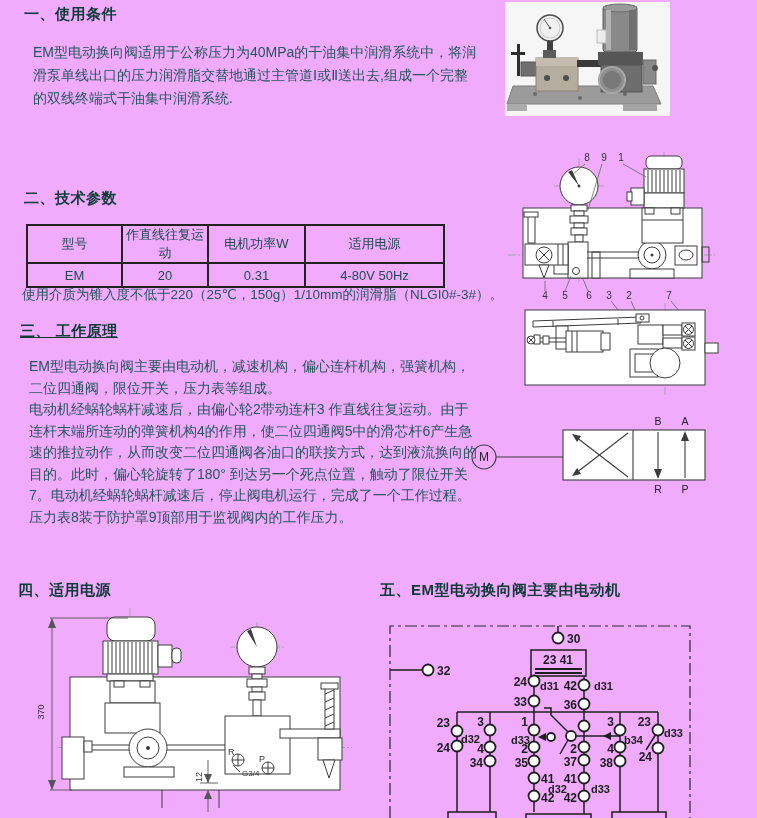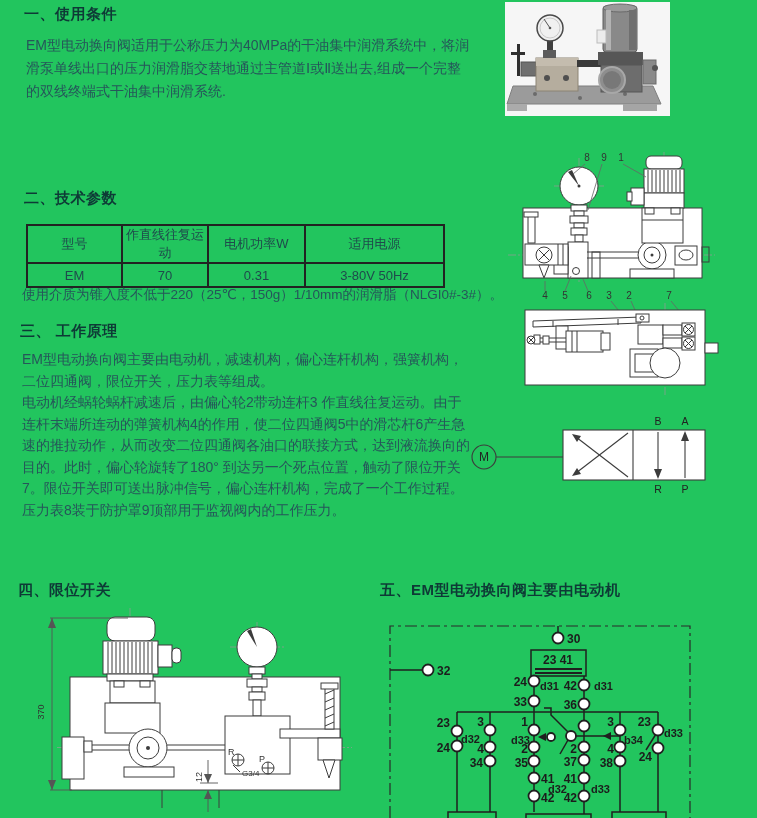--- a/index.html
+++ b/index.html
@@ -1,19 +1,19 @@
 <!DOCTYPE html>
 <html><head>
 <meta charset="utf-8">
 <style>
   html,body{margin:0;padding:0;background:#fff;}
-  .page{position:relative;width:757px;height:818px;background:#22c55e;overflow:hidden;
+  .page{position:relative;width:757px;height:818px;background:#f0abfc;overflow:hidden;
         font-family:"Liberation Sans","DejaVu Sans",sans-serif;}
   .hd{position:absolute;font-size:15px;font-weight:bold;color:#0e3a36;letter-spacing:0.5px;margin:0;}
-  .body-txt{position:absolute;color:#26565a;font-size:14px;margin:8px;}
+  .body-txt{position:absolute;color:#26565a;font-size:14px;margin:15px;}
   .body-txt p{margin:0 0 0 0;}
   .blk1 p{line-height:23px;}
   .blk3 p{line-height:21.5px;}
   .note{position:absolute;color:#26565a;font-size:13.5px;margin:0;}
   table.spec{position:absolute;border-collapse:collapse;color:#1f4a4c;font-size:13px;}
   table.spec th,table.spec td{border:2px solid #222;font-weight:normal;text-align:center;padding:0;}
   table.spec th{height:26px;}
   table.spec td{height:22px;}
   svg{position:absolute;}
   svg text{font-family:"Liberation Sans","DejaVu Sans",sans-serif;}
@@ -79,32 +79,32 @@
       </colgroup>
     <tbody>
         <tr>
       <th>型号</th>
       <th>作直线往复运动</th>
       <th>电机功率W</th>
       <th>适用电源</th>
     </tr>
     <tr>
       <td>EM</td>
-      <td>70</td>
+      <td>20</td>
       <td>0.31</td>
-      <td>3-80V 50Hz</td>
+      <td>4-80V 50Hz</td>
     </tr>
   </tbody>
     </table>
   <p class="note" style="left:22px;top:286px;">使用介质为锥入度不低于220（25℃，150g）1/10mm的润滑脂（NLGI0#-3#）。</p>
 
-  <h2 class="hd" style="left:20px;top:322px;">三、 工作原理</h2>
+  <h2 class="hd" style="left:20px;top:322px;text-decoration:underline;">三、 工作原理</h2>
   <div class="body-txt blk3" style="left:14px;top:341px;width:452px;">
     <p>EM型电动换向阀主要由电动机，减速机构，偏心连杆机构，强簧机构，二位四通阀，限位开关，压力表等组成。</p>
-    <p>电动机经蜗轮蜗杆减速后，由偏心轮2带动连杆3 作直线往复运动。由于连杆末端所连动的弹簧机构4的作用，使二位四通阀5中的滑芯杆6产生急速的推拉动作，从而改变二位四通阀各油口的联接方式，达到液流换向的目的。此时，偏心轮旋转了180° 到达另一个死点位置，触动了限位开关7。限位开关即可送出脉冲信号，偏心连杆机构，完成了一个工作过程。压力表8装于防护罩9顶部用于监视阀内的工作压力。</p>
+    <p>电动机经蜗轮蜗杆减速后，由偏心轮2带动连杆3 作直线往复运动。由于连杆末端所连动的弹簧机构4的作用，使二位四通阀5中的滑芯杆6产生急速的推拉动作，从而改变二位四通阀各油口的联接方式，达到液流换向的目的。此时，偏心轮旋转了180° 到达另一个死点位置，触动了限位开关7。电动机经蜗轮蜗杆减速后，停止阀电机运行，完成了一个工作过程。压力表8装于防护罩9顶部用于监视阀内的工作压力。</p>
   </div>
 
   <svg style="left:468px;top:148px;" width="252" height="364" viewBox="0 0 252 364">
     <g stroke="#999" stroke-width="0.7" stroke-dasharray="8 2 2 2" fill="none">
       <line x1="111" y1="10" x2="111" y2="135"></line>
       <line x1="86" y1="38" x2="136" y2="38"></line>
       <line x1="196" y1="4" x2="196" y2="122"></line>
       <line x1="40" y1="107" x2="247" y2="107"></line>
       <line x1="197" y1="155" x2="197" y2="247"></line>
     </g>
@@ -242,21 +242,21 @@
     </g>
     <g>
       <text class="hp" x="16" y="313" style="font-size:12px;">M</text>
       <text class="hp" x="190" y="277">B</text>
       <text class="hp" x="217" y="277">A</text>
       <text class="hp" x="190" y="345">R</text>
       <text class="hp" x="217" y="345">P</text>
     </g>
   </svg>
 
-  <h2 class="hd" style="left:18px;top:581px;">四、限位开关</h2>
+  <h2 class="hd" style="left:18px;top:581px;">四、适用电源</h2>
   <svg style="left:22px;top:600px;" width="350" height="215" viewBox="0 0 350 215">
     <g stroke="#999" stroke-width="0.7" stroke-dasharray="8 2 2 2" fill="none">
       <line x1="108" y1="8" x2="108" y2="100"></line>
       <line x1="126" y1="118" x2="126" y2="180"></line>
       <line x1="235" y1="22" x2="235" y2="120"></line>
       <line x1="208" y1="47" x2="262" y2="47"></line>
       <line x1="35" y1="147.5" x2="330" y2="147.5"></line>
     </g>
     <g stroke="#3c3c3c" stroke-width="1" fill="none">
       <rect x="48" y="77" width="270" height="113" fill="#fff"></rect>

